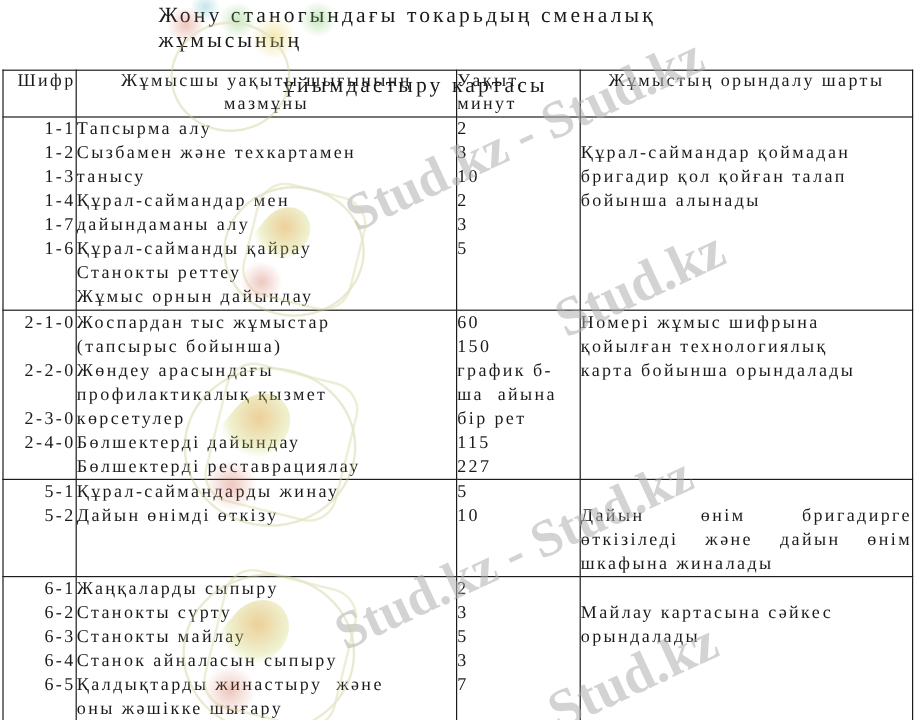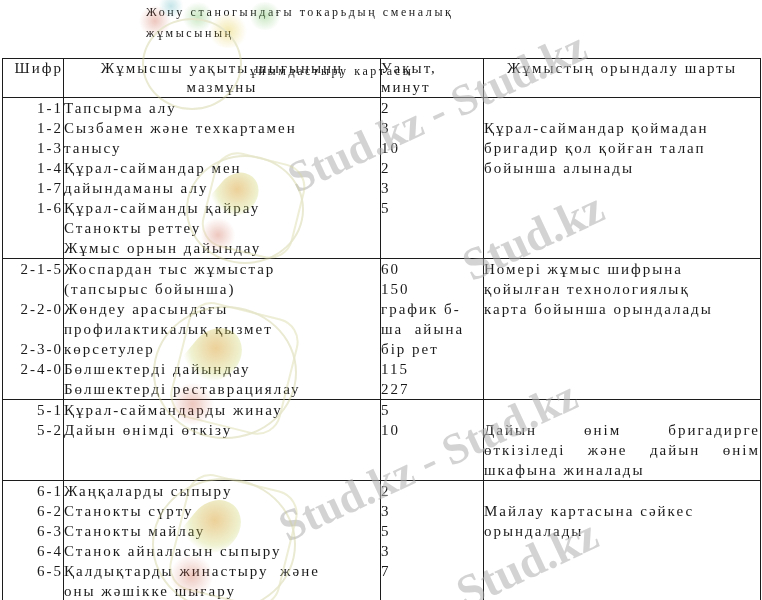--- a/index.html
+++ b/index.html
@@ -1,19 +1,19 @@
 <!DOCTYPE html>
 <html><head>
 <meta charset="utf-8">
 <style>
   html,body{margin:0;padding:0;background:#fff;}
   .page{position:relative;width:762px;height:600px;background:#ffffff;overflow:hidden;
         font-family:"Liberation Serif","DejaVu Serif",serif;color:var(--ink,#1a1a1a);}
   
-  .title{position:absolute;left:146px;top:2px;font-size:12px;letter-spacing:2.6px;line-height:21px;}
+  .title{position:absolute;left:132px;top:2px;font-size:18px;letter-spacing:2.6px;line-height:21px;}
   .title .t3{margin-left:104px;margin-top:17px;}
   
   table.card{position:absolute;left:2px;top:58px;width:758px;border-collapse:collapse;table-layout:fixed;}
   table.card td,table.card th{border:1.6px solid var(--line,#1c1c1c);padding:0;vertical-align:top;font-weight:normal;overflow:hidden;}
   .ln{height:20px;line-height:20px;font-size:15px;letter-spacing:2px;white-space:pre;}
   th .ln{height:19px;line-height:19px;}
   .c-code .ln{text-align:right;}
   .c-content{padding:0 2px 0 8px;}
   .c-time .ln{text-align:left;}
   .c-cond{padding:0 12px 0 8px;}
@@ -107,21 +107,21 @@
             <div class="ln">бригадир қол қойған талап</div>
             <div class="ln">бойынша алынады</div>
             <div class="ln">&nbsp;</div>
             <div class="ln">&nbsp;</div>
             <div class="ln">&nbsp;</div>
             <div class="ln">&nbsp;</div>
           </td>
         </tr>
         <tr>
           <td class="c-code">
-            <div class="ln">2-1-5</div>
+            <div class="ln">2-1-0</div>
             <div class="ln">&nbsp;</div>
             <div class="ln">2-2-0</div>
             <div class="ln">&nbsp;</div>
             <div class="ln">2-3-0</div>
             <div class="ln">2-4-0</div>
             <div class="ln">&nbsp;</div>
           </td>
           <td class="c-content">
             <div class="ln">Жоспардан тыс жұмыстар</div>
             <div class="ln">(тапсырыс бойынша)</div>

